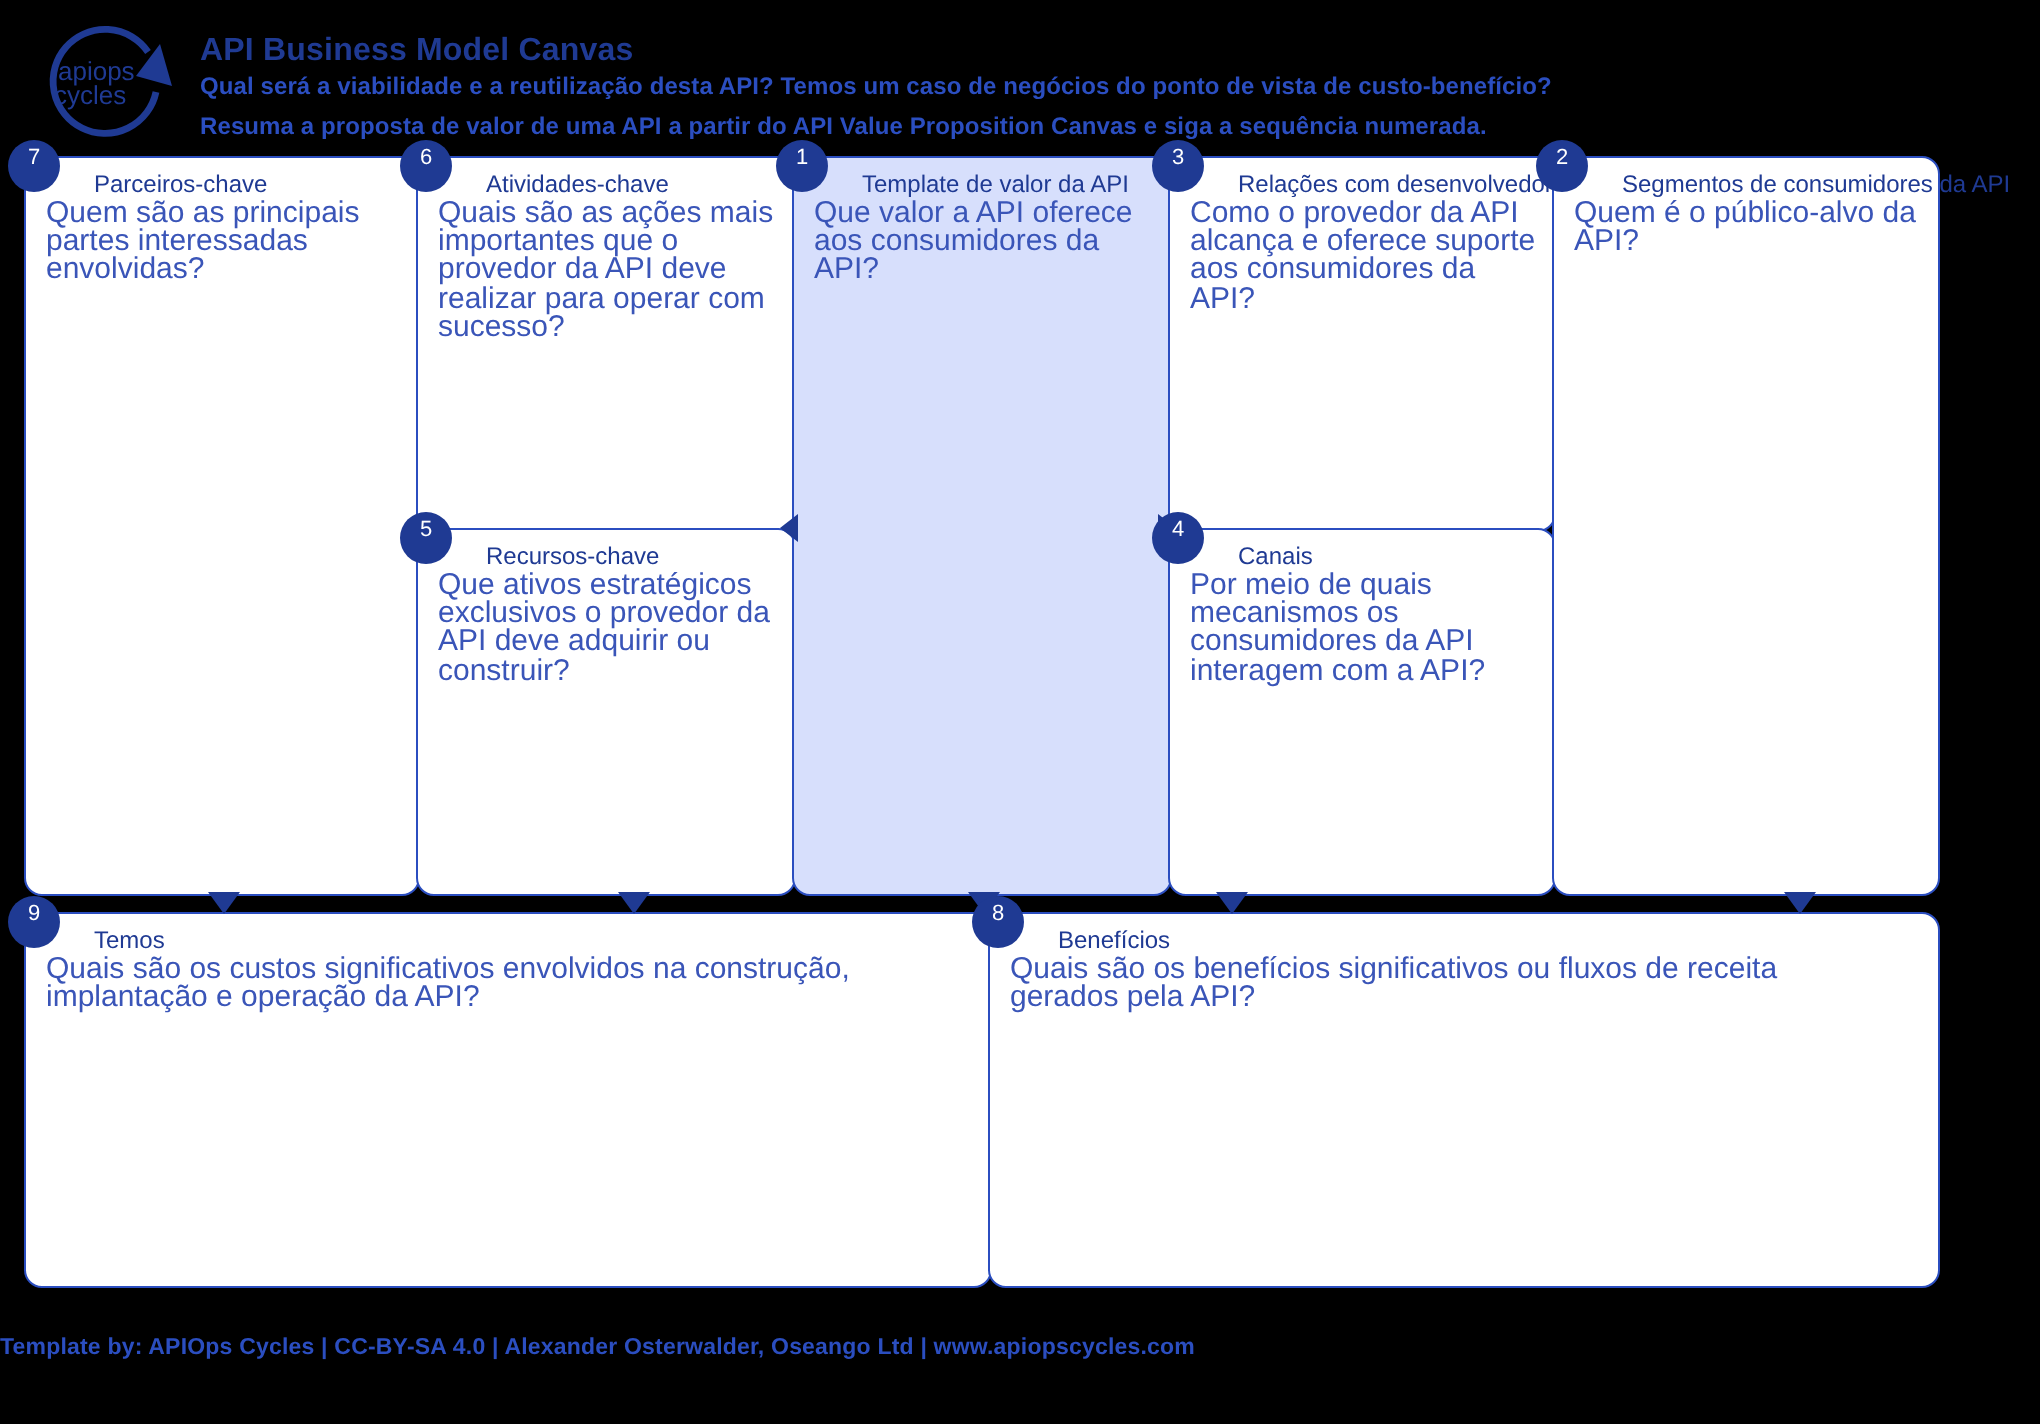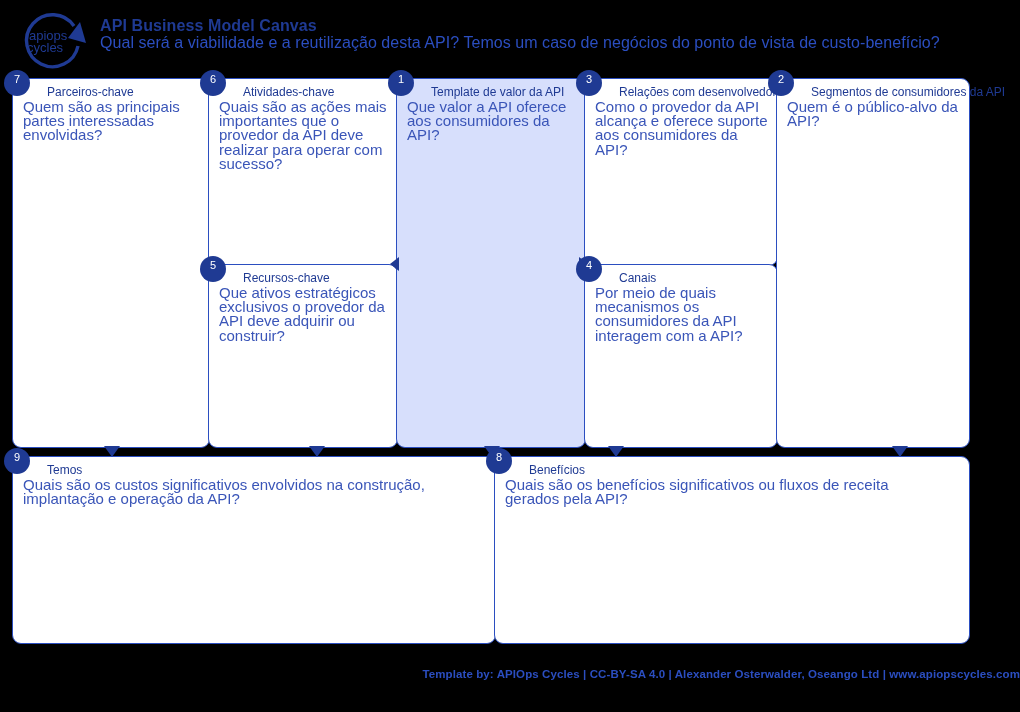--- a/index.html
+++ b/index.html
@@ -10,21 +10,21 @@
   }
   
   #header{position:absolute;left:0;top:0;width:975px;height:78px;}
   #logo{position:absolute;left:14px;top:12px;width:78px;height:60px;}
   #header-text{position:absolute;left:100px;top:18px;width:900px;}
   .h-title{
     font-size:16px;font-weight:bold;color:#1f3a93;letter-spacing:.1px;
     line-height:15px;white-space:nowrap;
   }
   .h-sub{
-    font-size:16px;font-weight:normal;color:#2b4ec0;letter-spacing:.05px;
+    font-size:12px;font-weight:bold;color:#2b4ec0;letter-spacing:.05px;
     line-height:20px;white-space:nowrap;
   }
   
   #canvas{position:absolute;left:12px;top:78px;width:958px;height:566px;}
   .panel{
     position:absolute;box-sizing:border-box;
     background:#ffffff;border:1.6px solid #2b4ec0;border-radius:9px;
   }
   .panel.center{background:#d7dffc;}
   .panel-inner{position:absolute;left:10px;top:6px;right:6px;}
@@ -51,21 +51,21 @@
   .tri-left{
     border-top:7px solid transparent;border-bottom:7px solid transparent;
     border-right:9px solid #1f3a93;
   }
   .tri-right{
     border-top:7px solid transparent;border-bottom:7px solid transparent;
     border-left:9px solid #1f3a93;
   }
   
   #footer{
-    position:absolute;left:0;top:668px;width:1020px;text-align:right;
+    position:absolute;left:0;top:668px;width:1020px;text-align:left;
     font-size:11.5px;font-weight:bold;color:#2b4ec0;letter-spacing:.1px;
   }
   .ovf{overflow:visible;}
 </style>
 </head>
 <body>
 
 <div id="header">
 
   <div id="logo">
@@ -73,20 +73,21 @@
       <path d="M60 14 A26 26 0 1 0 64 34" fill="none" stroke="#1f3a93" stroke-width="3.4"></path>
       <path d="M66 10 L72 31 L54 26 Z" fill="#1f3a93"></path>
       <text x="15" y="28" font-family="Liberation Sans, sans-serif" font-size="13" fill="#1f3a93">apiops</text>
       <text x="13" y="40" font-family="Liberation Sans, sans-serif" font-size="13" fill="#1f3a93">cycles</text>
     </svg>
   </div>
 
   <div id="header-text">
     <div class="h-title">API Business Model Canvas</div>
     <div class="h-sub">Qual será a viabilidade e a reutilização desta API? Temos um caso de negócios do ponto de vista de custo-benefício?</div>
+    <div class="h-sub">Resuma a proposta de valor de uma API a partir do API Value Proposition Canvas e siga a sequência numerada.</div>
   </div>
 
 </div>
 
 <div id="canvas">
 
   <div class="panel" style="left:0px;top:0px;width:198px;height:370px;">
     <div class="num">7</div>
     <div class="panel-inner">
       <div class="p-title">Parceiros-chave</div>

